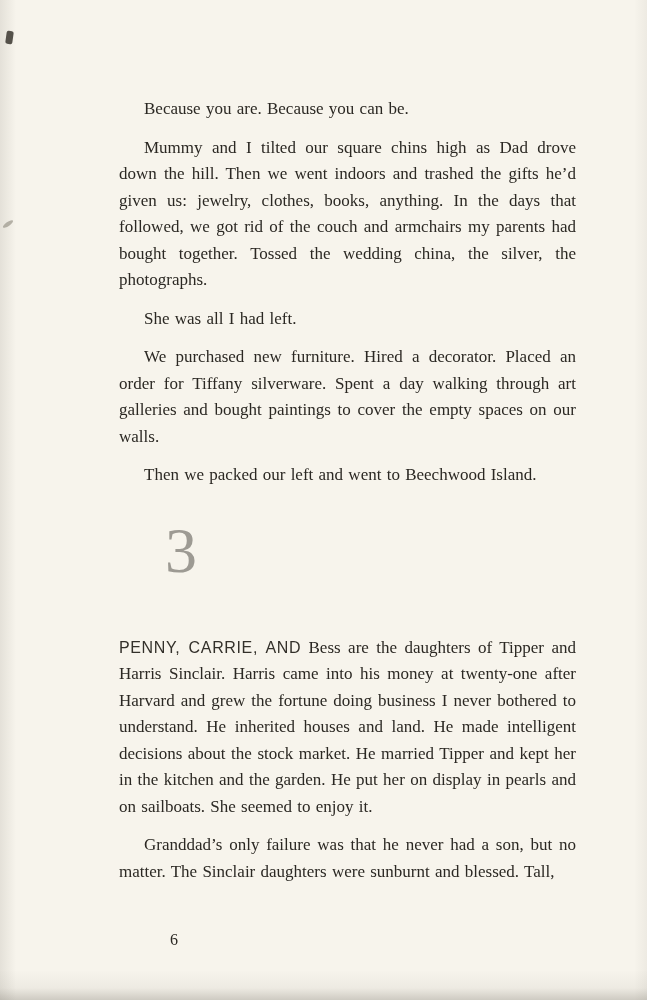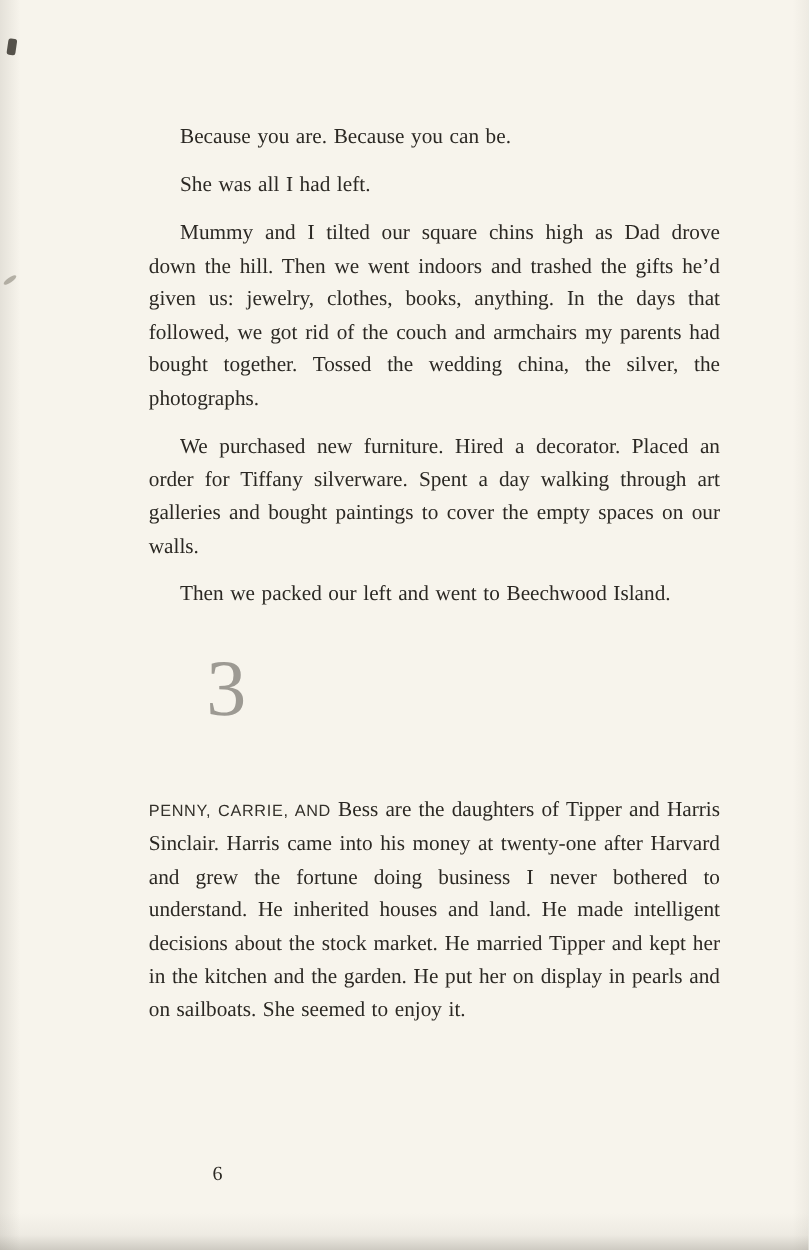--- a/index.html
+++ b/index.html
@@ -70,21 +70,21 @@
   }
   .chapter-number {
     margin: 30px 0 52px 58px;
     font-size: 64px;
     line-height: 1;
     color: #9d9a93;
     font-family: "Liberation Serif", serif;
   }
   .opening .lead {
     font-family: "Liberation Sans", sans-serif;
-    font-size: 13px;
+    font-size: 16px;
     letter-spacing: 0.04em;
     color: #33302a;
   }
   .page-number {
     position: absolute;
     left: 170px;
     top: 931px;
     font-size: 16px;
     color: #2b2823;
   }
@@ -93,27 +93,28 @@
 <body>
 
 <div class="page">
 
   <div class="scan-mark"></div>
   <div class="scan-smudge"></div>
 
   <div class="text-block">
 
     <p class="indent">Because you are. Because you can be.</p>
+    <p class="indent">Mummy and I tilted our square chins high as Dad drove down the hill. Then we went indoors and trashed the gifts he’d given us: jewelry, clothes, books, anything. In the days that followed, we got rid of the couch and armchairs my parents had bought together. Tossed the wedding china, the silver, the photographs.</p>
     <p class="indent">She was all I had left.</p>
-    <p class="indent">Mummy and I tilted our square chins high as Dad drove down the hill. Then we went indoors and trashed the gifts he’d given us: jewelry, clothes, books, anything. In the days that followed, we got rid of the couch and armchairs my parents had bought together. Tossed the wedding china, the silver, the photographs.</p>
     <p class="indent">We purchased new furniture. Hired a decorator. Placed an order for Tiffany silverware. Spent a day walking through art galleries and bought paintings to cover the empty spaces on our walls.</p>
     <p class="indent">Then we packed our left and went to Beechwood Island.</p>
 
     <div class="chapter-number">3</div>
 
     <p class="opening"><span class="lead">PENNY, CARRIE, AND</span><span> Bess are the daughters of Tipper and Harris Sinclair. Harris came into his money at twenty-one after Harvard and grew the fortune doing business I never bothered to understand. He inherited houses and land. He made intelligent decisions about the stock market. He married Tipper and kept her in the kitchen and the garden. He put her on display in pearls and on sailboats. She seemed to enjoy it.</span></p>
 
+    <p class="indent">Granddad’s only failure was that he never had a son, but no matter. The Sinclair daughters were sunburnt and blessed. Tall,</p>
 
   </div>
 
   <div class="page-number">6</div>
 
 </div>
 
 </body></html>

